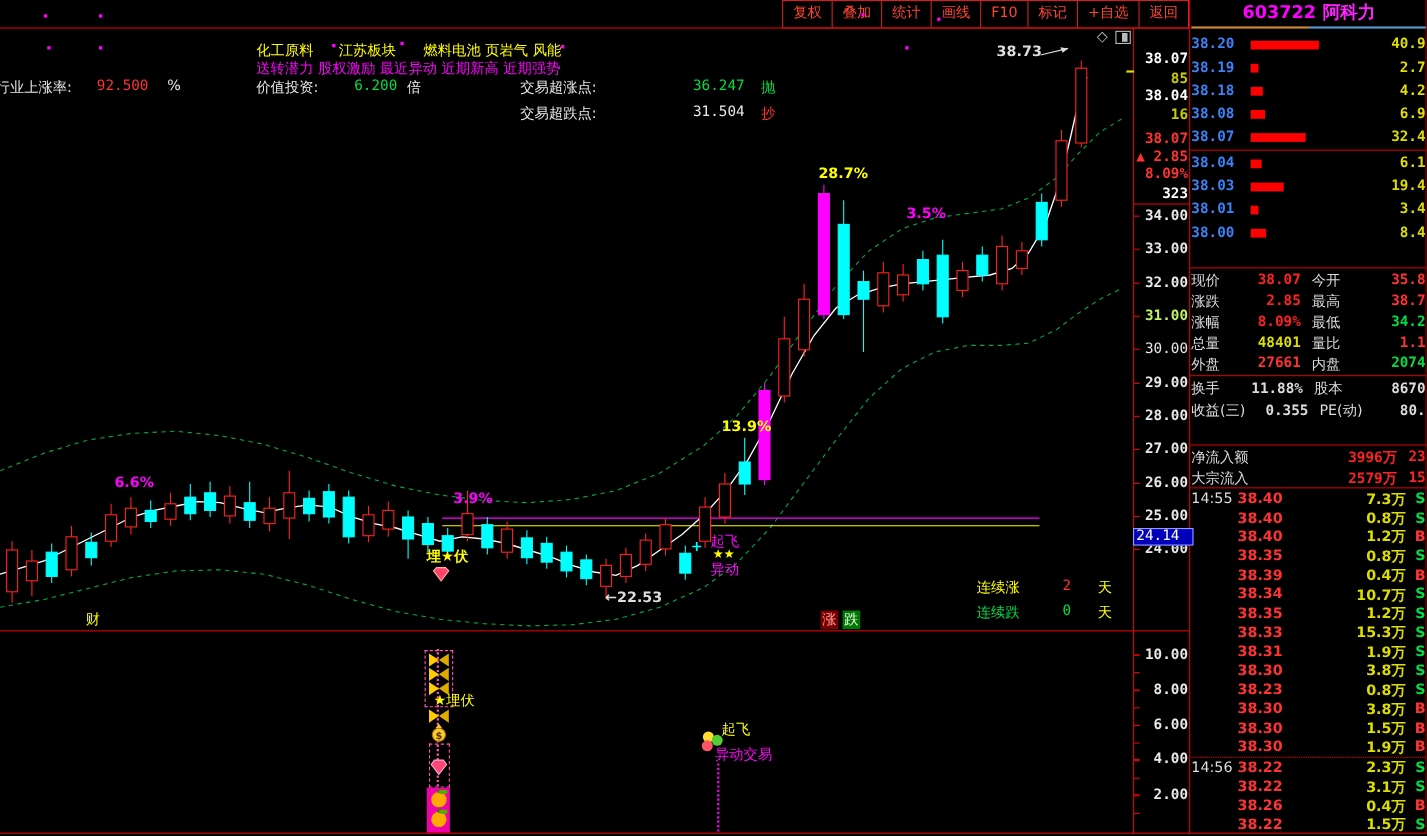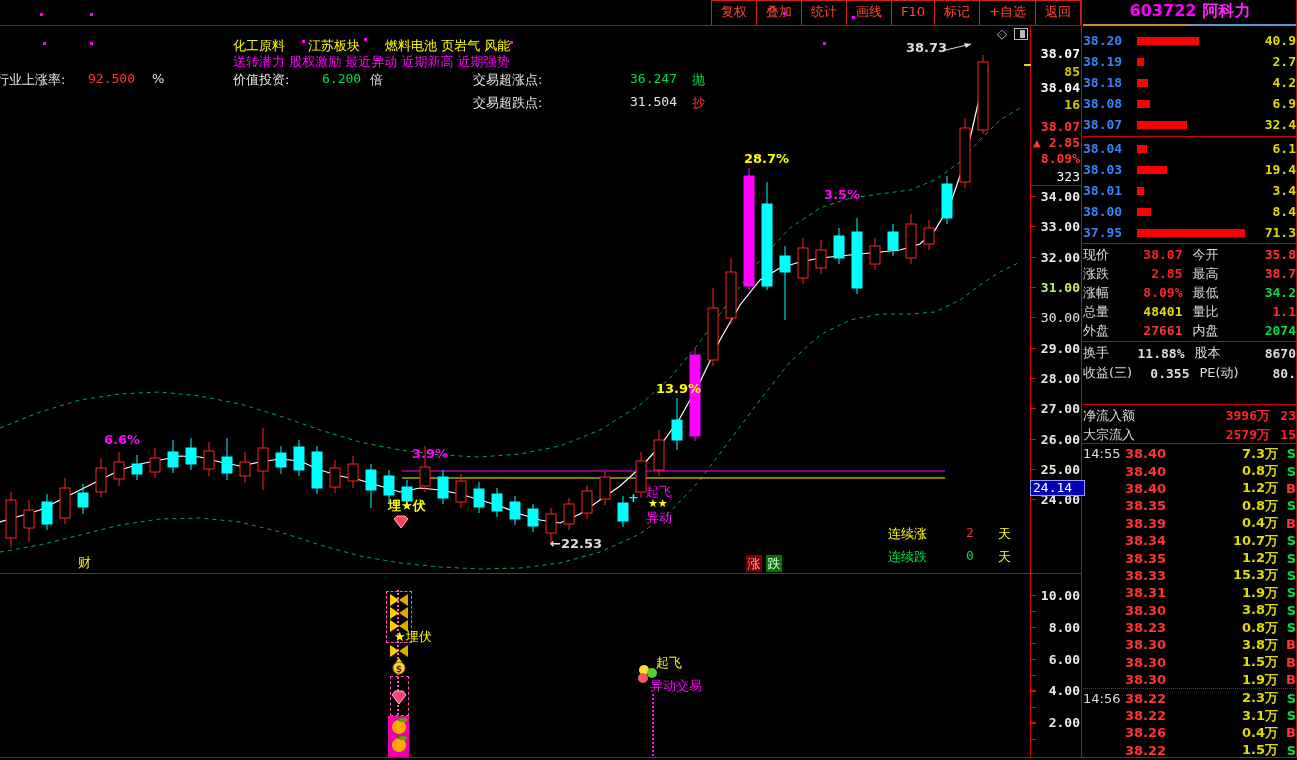--- a/index.html
+++ b/index.html
@@ -299,21 +299,21 @@
   <div class="abs" style="left:1024px;top:64px;width:7px;height:2px;background:#dddd00"></div>
 
   <div id="axis-col">
       <div class="ax mono" style="top: 46px; color: rgb(255, 255, 255); font-weight: bold;">38.07</div>
       <div class="ax mono" style="top: 64px; color: rgb(204, 204, 0); font-weight: bold;">85</div>
       <div class="ax mono" style="top: 80px; color: rgb(255, 255, 255); font-weight: bold;">38.04</div>
       <div class="ax mono" style="top: 97px; color: rgb(204, 204, 0); font-weight: bold;">16</div>
       <div class="ax mono" style="top: 119px; color: rgb(255, 51, 51); font-weight: bold;">38.07</div>
       <div class="ax mono" style="top: 135px; color: rgb(255, 51, 51); font-weight: bold;">▲ 2.85</div>
       <div class="ax mono" style="top: 151px; color: rgb(255, 51, 51); font-weight: bold;">8.09%</div>
-      <div class="ax mono" style="top: 169px; color: rgb(255, 255, 255); font-weight: normal;">323</div>
+      <div class="ax mono" style="top: 169px; color: rgb(255, 255, 255); font-weight: bold;">323</div>
       <div class="ax mono" style="top: 189px; color: rgb(232, 232, 232); font-weight: bold;">34.00</div>
       <div class="ax-tickmark" style="top: 196px;"></div>
       <div class="ax mono" style="top: 219px; color: rgb(232, 232, 232); font-weight: bold;">33.00</div>
       <div class="ax-tickmark" style="top: 226px;"></div>
       <div class="ax mono" style="top: 250px; color: rgb(232, 232, 232); font-weight: bold;">32.00</div>
       <div class="ax-tickmark" style="top: 257px;"></div>
       <div class="ax mono" style="top: 280px; color: #bef264; font-weight: bold;">31.00</div>
       <div class="ax-tickmark" style="top: 287px;"></div>
       <div class="ax mono" style="top: 310px; color: rgb(232, 232, 232); font-weight: normal;">30.00</div>
       <div class="ax-tickmark" style="top: 317px;"></div>
@@ -412,27 +412,20 @@
           </span>
   <span class="lvl-qty mono">3.4</span>
         </div>
         <div class="lvl-row">
           <span class="lvl-price mono">38.00</span>
   <span class="lvl-barbox">
             <span class="lvl-bar" style="width:14px"></span>
           </span>
   <span class="lvl-qty mono">8.4</span>
         </div>
-        <div class="lvl-row">
-          <span class="lvl-price mono">37.95</span>
-  <span class="lvl-barbox">
-            <span class="lvl-bar" style="width:108px"></span>
-          </span>
-  <span class="lvl-qty mono">71.3</span>
-        </div>
       </div>
       <div class="sep" style="top: 243px;"></div>
       <div class="sec" style="top: 245px;">
         <div class="info-row">
           <span class="il" style="width:36px">现价</span>
   <span class="iv mono" style="flex:1;color:#ff2222">38.07</span>
   <span class="il" style="width:40px;margin-left:10px">今开</span>
   <span class="iv mono" style="flex:1;color:#ff3333">35.8</span>
         </div>
         <div class="info-row">

